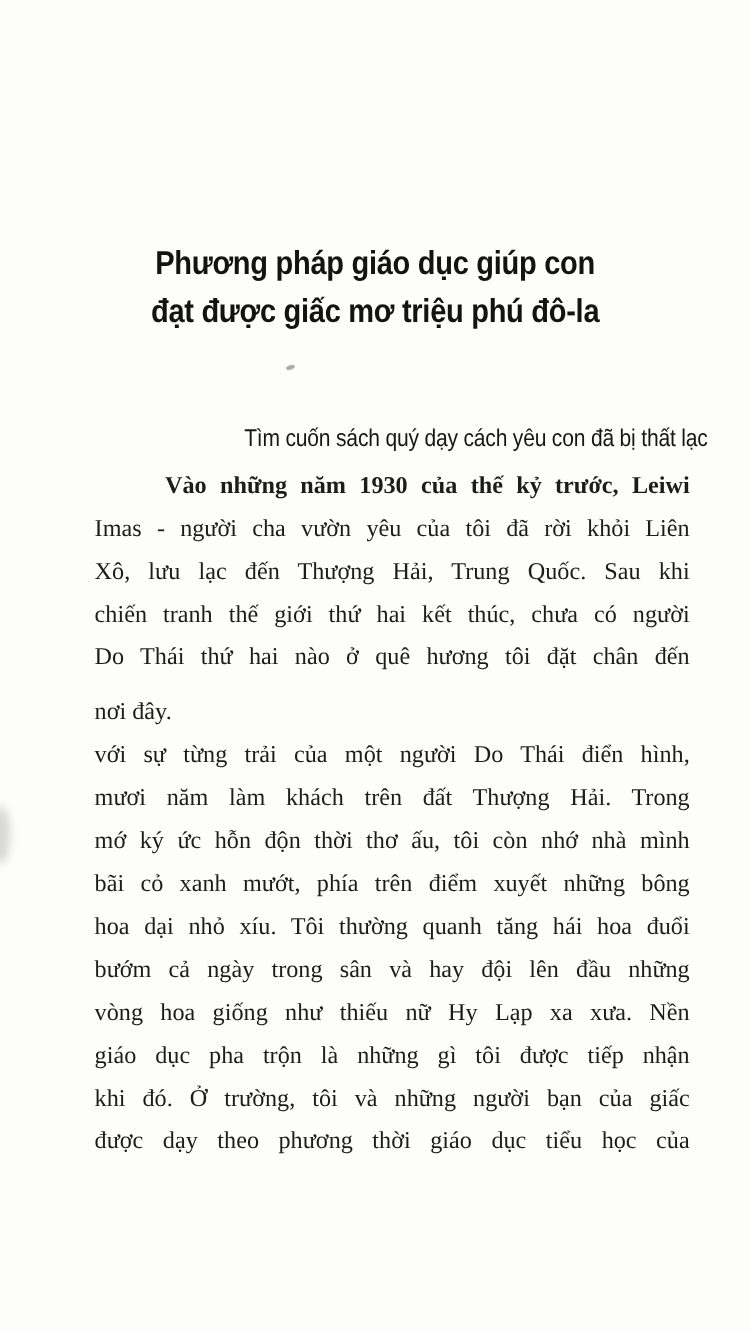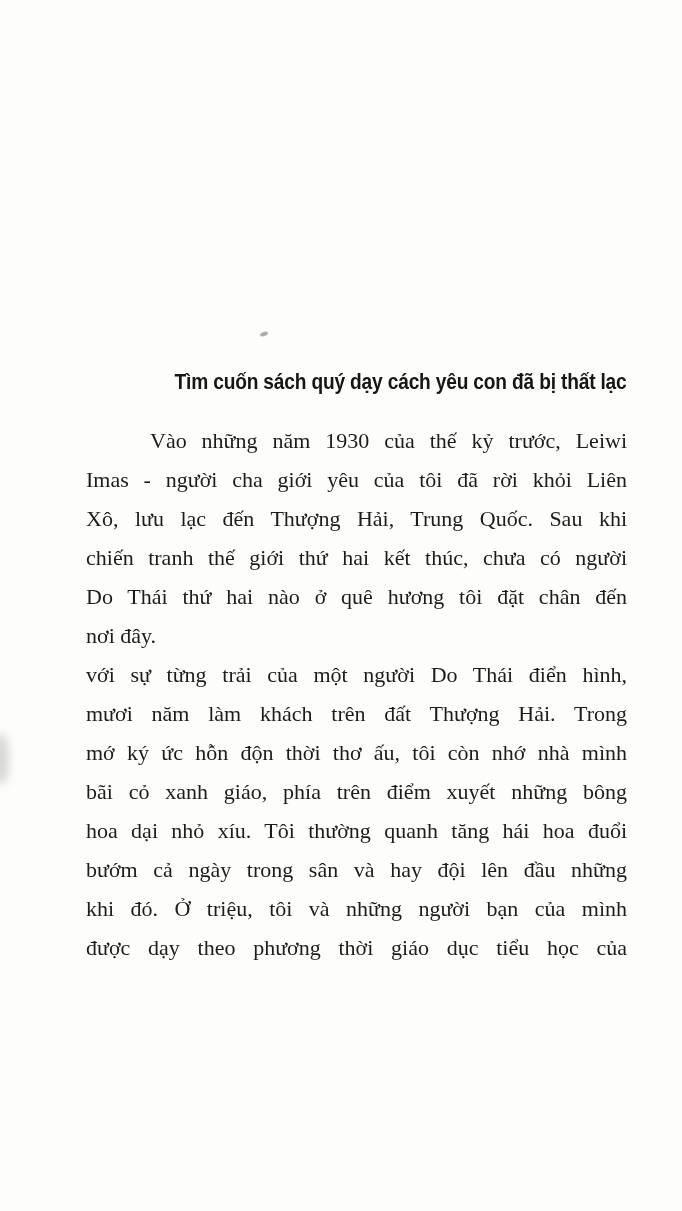--- a/index.html
+++ b/index.html
@@ -21,72 +21,78 @@
   }
   .title .tline{display:block;transform:scaleX(0.88);transform-origin:50% 50%;}
   
   .speck{
     position:absolute;left:260px;top:332px;width:8px;height:4px;
     background:#8d8d8d;border-radius:50%;
     filter:blur(0.6px);opacity:0.75;transform:rotate(-18deg);
   }
   
   .subtitle{
-    position:absolute;top:366px;left:86px;width:541px;margin:0;
+    position:absolute;top:366px;left:86px;width:541px;margin:16px;
     font-family:"Liberation Sans","DejaVu Sans",sans-serif;
-    font-weight:700;font-size:22px;line-height:32px;
+    font-weight:400;font-size:22px;line-height:32px;
     text-align:right;color:#161616;
   }
   .subtitle .sline{display:inline-block;transform:scaleX(0.87);transform-origin:100% 50%;letter-spacing:-0.2px;}
   
   .body{
     position:absolute;top:421px;left:86px;width:541px;
     font-size:22px;
   }
   .line{
     box-sizing:border-box;
     width:541px;height:39px;line-height:39px;
     text-align:justify;text-align-last:justify;
     white-space:normal;
   }
-  .line.indent{padding-left:64px;}
-  .line.plain{text-align-last:left;}
+  .line.indent{padding-left:64px;font-weight:bold;}
+  .line.plain{text-align-last:left;margin-top:11px;}
   
   .smudge{
     position:absolute;left:-7px;top:733px;width:16px;height:52px;
     background:#a9a9a6;border-radius:50%;
     filter:blur(4px);opacity:0.45;
   }
 </style>
 </head>
 <body>
 
 <div class="page">
 
+  <h1 class="title">
+    <span class="tline">Phương pháp giáo dục giúp con</span>
+    <span class="tline">đạt được giấc mơ triệu phú đô-la</span>
+  </h1>
 
   <div class="speck"></div>
 
   <h2 class="subtitle">
     <span class="sline">Tìm cuốn sách quý dạy cách yêu con đã bị thất lạc</span>
   </h2>
 
   <div class="body">
 
     <div class="line indent">Vào những năm 1930 của thế kỷ trước, Leiwi</div>
-    <div class="line">Imas - người cha giới yêu của tôi đã rời khỏi Liên</div>
+    <div class="line">Imas - người cha vườn yêu của tôi đã rời khỏi Liên</div>
     <div class="line">Xô, lưu lạc đến Thượng Hải, Trung Quốc. Sau khi</div>
     <div class="line">chiến tranh thế giới thứ hai kết thúc, chưa có người</div>
     <div class="line">Do Thái thứ hai nào ở quê hương tôi đặt chân đến</div>
     <div class="line plain">nơi đây.</div>
 
     <div class="line">với sự từng trải của một người Do Thái điển hình,</div>
     <div class="line">mươi năm làm khách trên đất Thượng Hải. Trong</div>
     <div class="line">mớ ký ức hỗn độn thời thơ ấu, tôi còn nhớ nhà mình</div>
-    <div class="line">bãi cỏ xanh giáo, phía trên điểm xuyết những bông</div>
+    <div class="line">bãi cỏ xanh mướt, phía trên điểm xuyết những bông</div>
     <div class="line">hoa dại nhỏ xíu. Tôi thường quanh tăng hái hoa đuổi</div>
     <div class="line">bướm cả ngày trong sân và hay đội lên đầu những</div>
-    <div class="line">khi đó. Ở triệu, tôi và những người bạn của mình</div>
+    <div class="line">vòng hoa giống như thiếu nữ Hy Lạp xa xưa. Nền</div>
+    <div class="line">giáo dục pha trộn là những gì tôi được tiếp nhận</div>
+    <div class="line">khi đó. Ở trường, tôi và những người bạn của giấc</div>
     <div class="line">được dạy theo phương thời giáo dục tiểu học của</div>
   </div>
 
   <div class="smudge"></div>
 
 </div>
 
 </body></html>

